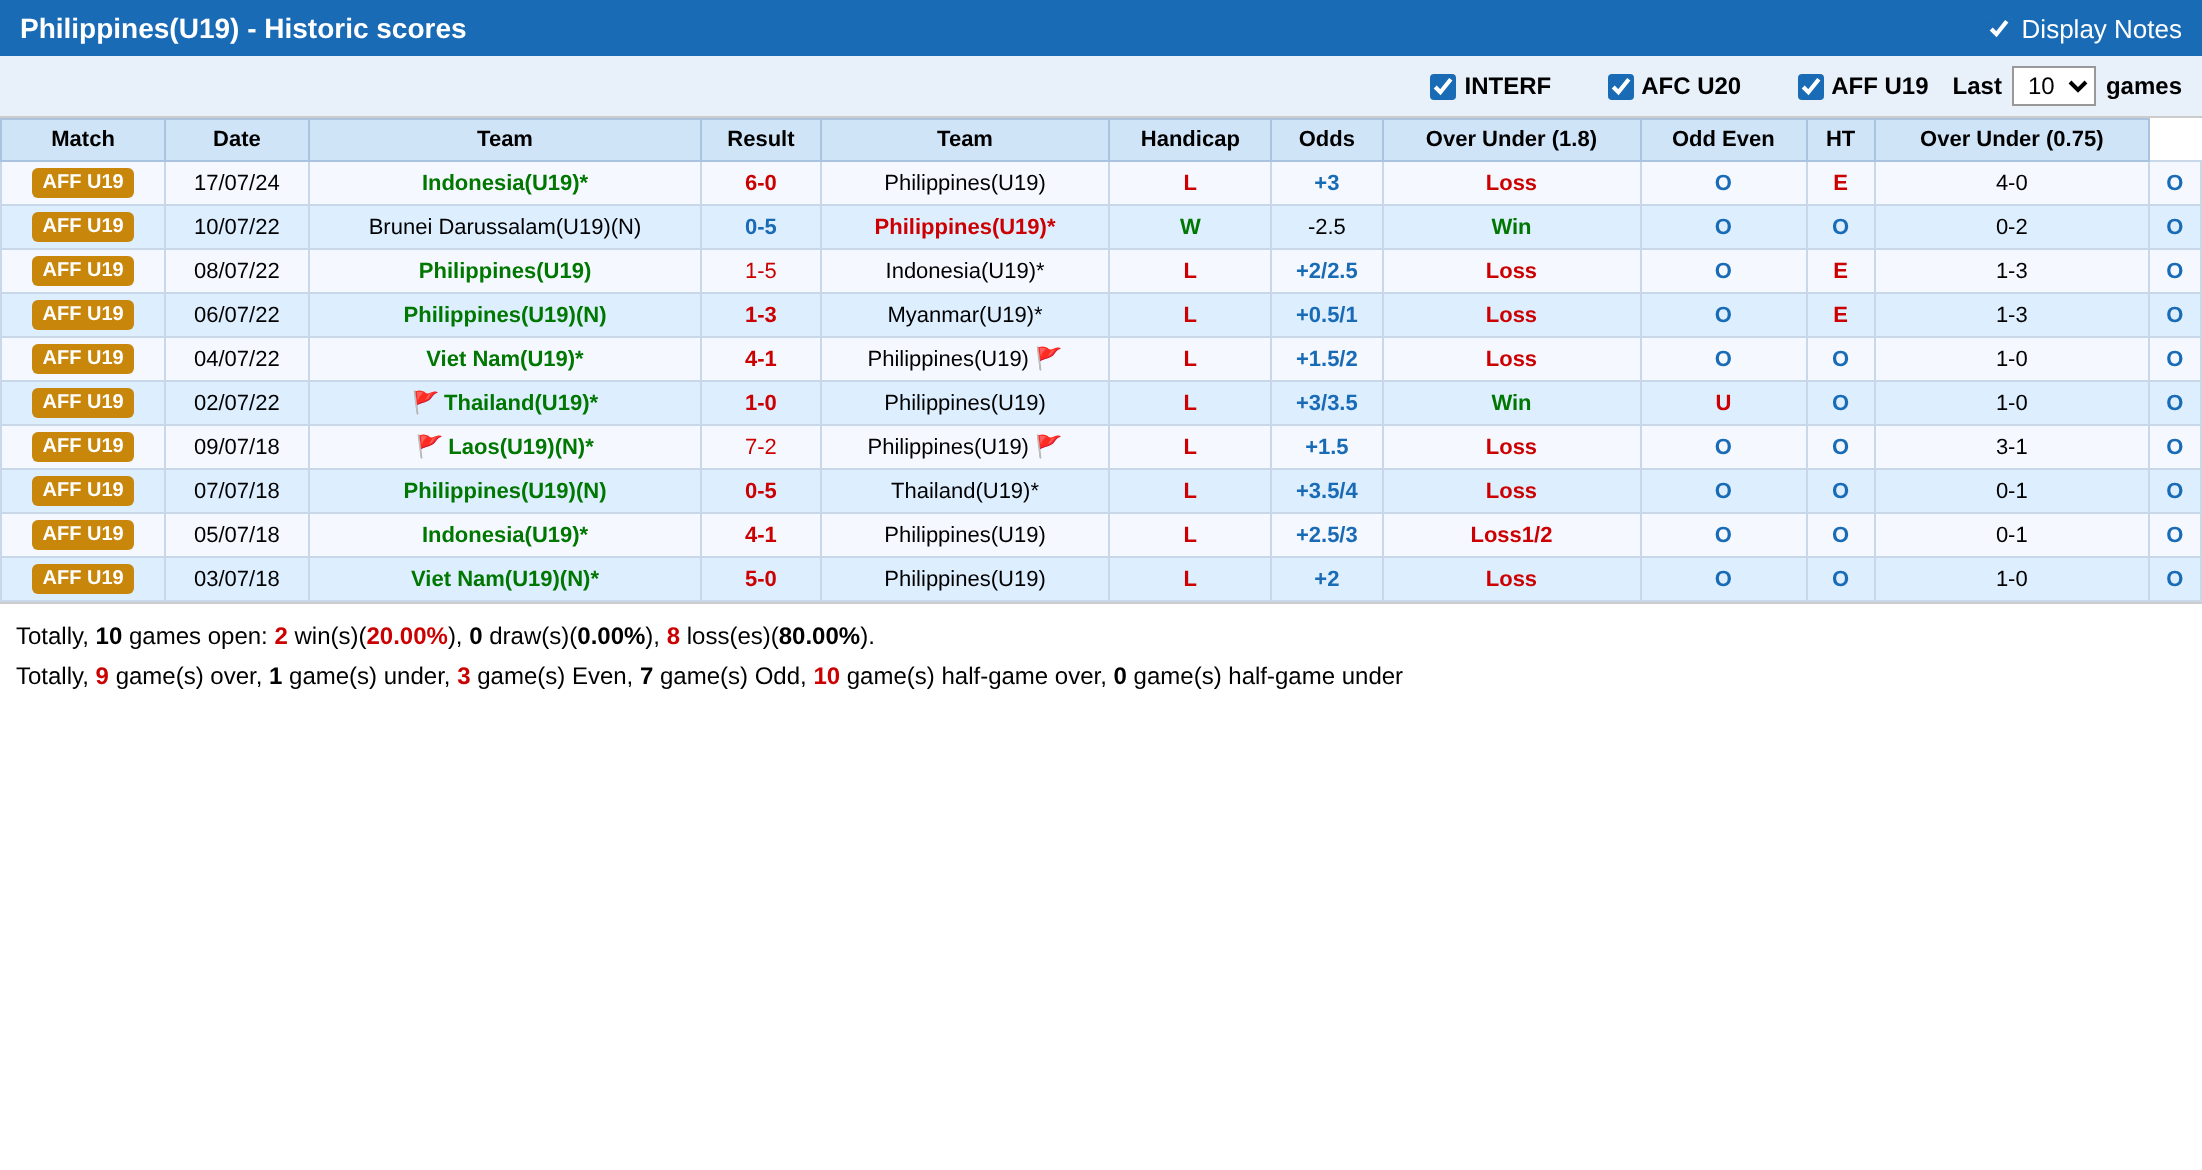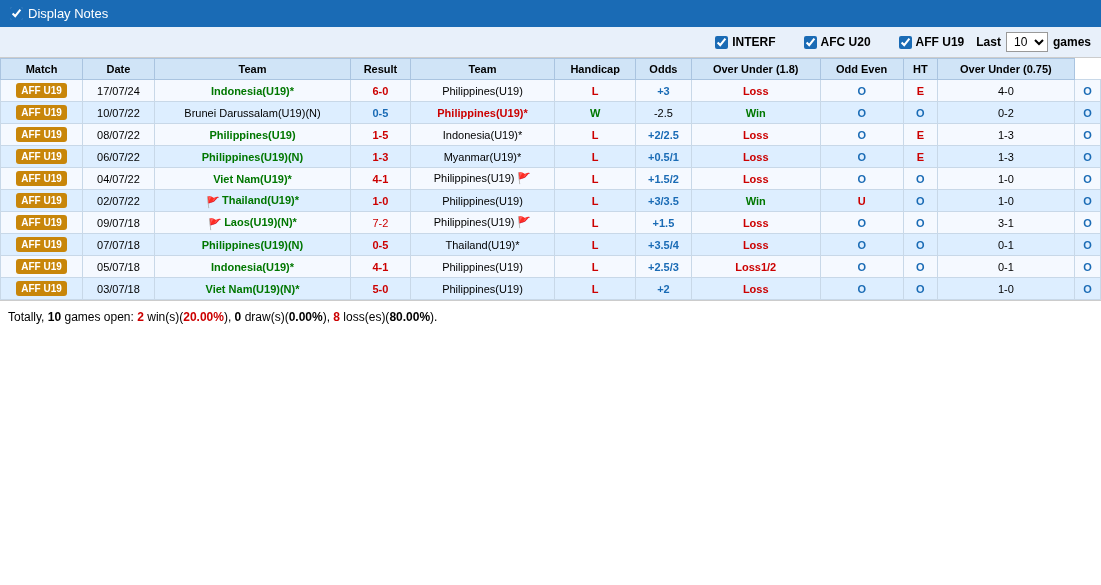--- a/index.html
+++ b/index.html
@@ -108,20 +108,21 @@
       padding: 6px 8px;
       font-size: 12px;
       line-height: 1.7;
       border-top: 1px solid #ccc;
     }
   </style>
 </head>
 <body>
 
 <div class="header-bar">
+  <span>Philippines(U19) - Historic scores</span>
   <div class="display-notes">
     <input type="checkbox" checked="" style="">
     <span>Display Notes</span>
   </div>
 </div>
 
 <div class="filter-bar">
   <div class="filter-item">
     <input type="checkbox" checked="" style="">
     <span>INTERF</span>
@@ -187,21 +188,21 @@
         <td style="color: rgb(0, 119, 0); font-weight: bold;">Win</td>
         <td style="color: rgb(26, 107, 181); font-weight: bold;">O</td>
         <td style="color: rgb(26, 107, 181); font-weight: bold;">O</td>
         <td>0-2</td>
         <td style="color: rgb(26, 107, 181); font-weight: bold;">O</td>
       </tr>
       <tr>
         <td><span class="match-badge">AFF U19</span></td>
         <td>08/07/22</td>
         <td><span class="team-green">Philippines(U19)</span></td>
-        <td><a href="#" style="text-decoration: none; color: rgb(204, 0, 0); font-weight: bold; margin-top: 30px;">1-5</a></td>
+        <td><a href="#" style="text-decoration: none; color: rgb(204, 0, 0); font-weight: normal; margin-top: 30px;">1-5</a></td>
         <td><span>Indonesia(U19)*</span></td>
         <td style="color: rgb(204, 0, 0); font-weight: bold;">L</td>
         <td style="color: rgb(26, 107, 181); font-weight: bold;">+2/2.5</td>
         <td style="color: rgb(204, 0, 0); font-weight: bold;">Loss</td>
         <td style="color: rgb(26, 107, 181); font-weight: bold;">O</td>
         <td style="color: rgb(204, 0, 0); font-weight: bold;">E</td>
         <td>1-3</td>
         <td style="color: rgb(26, 107, 181); font-weight: bold;">O</td>
       </tr>
       <tr>
@@ -300,13 +301,14 @@
         <td style="color: rgb(26, 107, 181); font-weight: bold;">O</td>
         <td style="color: rgb(26, 107, 181); font-weight: bold;">O</td>
         <td>1-0</td>
         <td style="color: rgb(26, 107, 181); font-weight: bold;">O</td>
       </tr>
     </tbody>
 </table>
 
 <div class="summary-section">
   <div id="summary-line2">Totally, <b style="color:#000">10</b> games open: <b style="color:#cc0000">2</b> win(s)(<b style="color:#cc0000">20.00%</b>), <b style="color:#000">0</b> draw(s)(<b style="color:#000">0.00%</b>), <b style="color:#cc0000">8</b> loss(es)(<b style="color:#000000">80.00%</b>).</div>
+  <div id="summary-line3">Totally, <b style="color:#cc0000">9</b> game(s) over, <b style="color:#000">1</b> game(s) under, <b style="color:#cc0000">3</b> game(s) Even, <b style="color:#000">7</b> game(s) Odd, <b style="color:#cc0000">10</b> game(s) half-game over, <b style="color:#000">0</b> game(s) half-game under</div>
 </div>
 
 </body></html>

